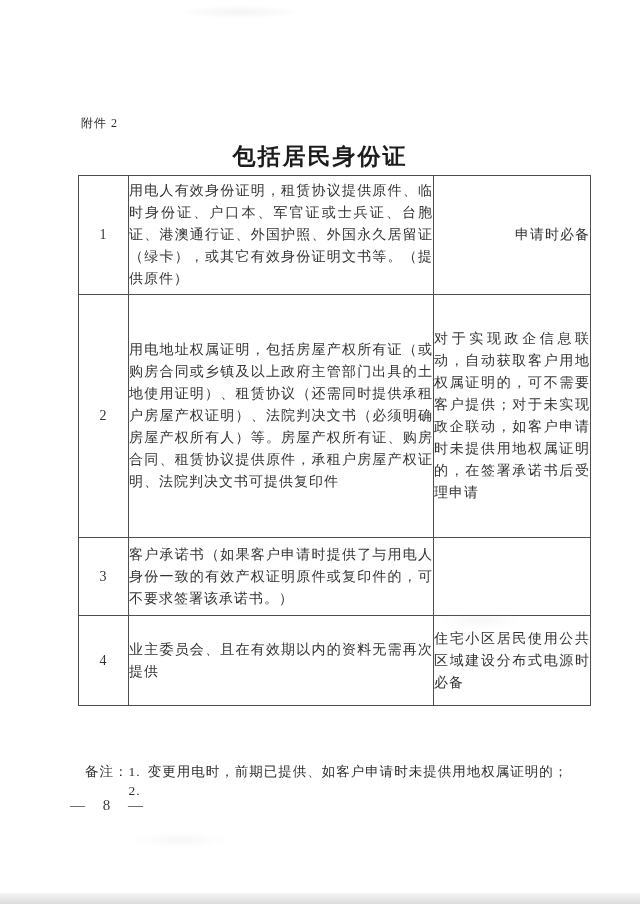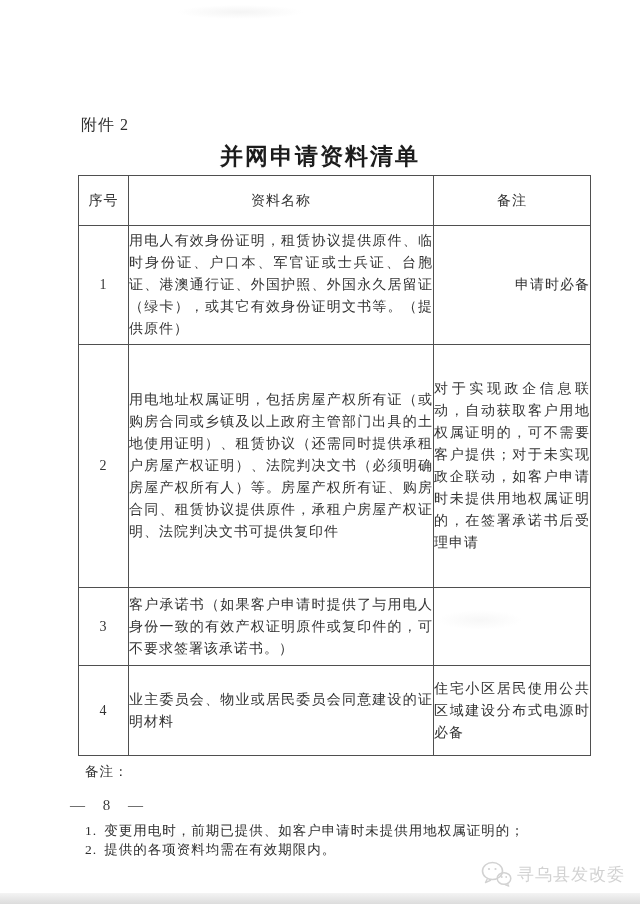--- a/index.html
+++ b/index.html
@@ -11,21 +11,21 @@
     color:#343434;
     overflow:hidden;
     
     background-image:
       radial-gradient(ellipse 90px 10px at 240px 12px, #f4f4f4 0%, rgba(255,255,255,0) 70%),
       radial-gradient(ellipse 60px 14px at 480px 620px, #f7f7f7 0%, rgba(255,255,255,0) 70%),
       radial-gradient(ellipse 70px 12px at 180px 840px, #f7f7f7 0%, rgba(255,255,255,0) 70%);
   }
   .attachment{
     position:absolute;left:81px;top:115px;
-    font-size:16px;letter-spacing:1px;color:#2f2f2f;
+    font-size:12px;letter-spacing:1px;color:#2f2f2f;
   }
   .doc-title{
     position:absolute;left:70px;top:141px;width:500px;
     text-align:center;font-size:23px;font-weight:700;color:#1c1c1c;
     letter-spacing:2px;
   }
   table.mats{
     position:absolute;left:78px;top:175px;
     border-collapse:collapse;table-layout:fixed;
     width:512px;
@@ -58,21 +58,21 @@
     padding:8px 8px;
     line-height:22px;
     font-size:13.5px;
     letter-spacing:0.5px;
     text-align:justify;
   }
   .remark-center{text-align:right;letter-spacing:2px;font-size:14px;}
   .footnotes{
     position:absolute;left:85px;top:762px;width:500px;
     font-size:13.5px;letter-spacing:1px;line-height:19px;color:#2f2f2f;
-    display:flex;flex-direction:column;align-items:flex-start;gap:40px;
+    display:flex;align-items:flex-start;
   }
   .fn-label{white-space:nowrap;}
   .fn-items{display:flex;flex-direction:column;}
   .fn-item{display:flex;flex-direction:row;}
   .fn-num{margin-right:7px;white-space:nowrap;}
   .page-number{
     position:absolute;left:70px;top:797px;
     font-size:15px;color:#3c3c3c;word-spacing:10px;letter-spacing:2px;
   }
   .watermark{
@@ -89,84 +89,63 @@
     background:linear-gradient(#f4f4f4,#dcdcdc);
   }
 </style>
 </head>
 <body>
 
 <div id="page">
 
   <div class="attachment">附件 2</div>
 
-  <div class="doc-title">并网申请资料清单</div>
+  <div class="doc-title">包括居民身份证</div>
 
   <table class="mats">
     <colgroup>
         <col class="c-idx">
         <col class="c-name">
         <col class="c-remark">
       </colgroup>
     <tbody>
-      <tr class="hdr">
-        <th class="th-cell">序号</th>
-        <th class="th-cell">资料名称</th>
-        <th class="th-cell">备注</th>
-      </tr>
       <tr class="row1">
         <td class="idx-cell">1</td>
         <td class="name-cell">用电人有效身份证明，租赁协议提供原件、临时身份证、户口本、军官证或士兵证、台胞证、港澳通行证、外国护照、外国永久居留证（绿卡），或其它有效身份证明文书等。（提供原件）</td>
         <td class="remark-cell remark-center">申请时必备</td>
       </tr>
       <tr class="row2">
         <td class="idx-cell">2</td>
         <td class="name-cell">用电地址权属证明，包括房屋产权所有证（或购房合同或乡镇及以上政府主管部门出具的土地使用证明）、租赁协议（还需同时提供承租户房屋产权证明）、法院判决文书（必须明确房屋产权所有人）等。房屋产权所有证、购房合同、租赁协议提供原件，承租户房屋产权证明、法院判决文书可提供复印件</td>
         <td class="remark-cell">对于实现政企信息联动，自动获取客户用地权属证明的，可不需要客户提供；对于未实现政企联动，如客户申请时未提供用地权属证明的，在签署承诺书后受理申请</td>
       </tr>
       <tr class="row3">
         <td class="idx-cell">3</td>
         <td class="name-cell">客户承诺书（如果客户申请时提供了与用电人身份一致的有效产权证明原件或复印件的，可不要求签署该承诺书。）</td>
         <td class="remark-cell"></td>
       </tr>
       <tr class="row4">
         <td class="idx-cell">4</td>
-        <td class="name-cell">业主委员会、物业或居民委员会同意建设的证明材料</td>
+        <td class="name-cell">业主委员会、且在有效期以内的资料无需再次提供</td>
         <td class="remark-cell">住宅小区居民使用公共区域建设分布式电源时必备</td>
       </tr>
     </tbody>
   </table>
 
   <div class="footnotes">
     <span class="fn-label">备注：</span>
     <div class="fn-items">
       <div class="fn-item">
         <span class="fn-num">1.</span>
         <span>变更用电时，前期已提供、如客户申请时未提供用地权属证明的；</span>
       </div>
       <div class="fn-item">
         <span class="fn-num">2.</span>
-        <span>提供的各项资料均需在有效期限内。</span>
       </div>
     </div>
   </div>
 
   <div class="page-number">— 8 —</div>
 
-  <div class="watermark">
-    <span>
-      <svg class="wm-icon" width="32" height="28" viewBox="0 0 32 28">
-        <ellipse cx="12.5" cy="11" rx="10" ry="8.5" fill="none" stroke="#d2d2d2" stroke-width="1.6"></ellipse>
-        <path d="M7.5 18.5 L5.5 22.5 L11 20.2" fill="none" stroke="#d2d2d2" stroke-width="1.4" stroke-linejoin="round"></path>
-        <circle cx="9" cy="9" r="1.1" fill="#d2d2d2"></circle>
-        <circle cx="15.5" cy="9" r="1.1" fill="#d2d2d2"></circle>
-        <ellipse cx="24" cy="18.5" rx="6.8" ry="5.8" fill="none" stroke="#d2d2d2" stroke-width="1.5"></ellipse>
-        <path d="M27.5 23.5 L28.8 26.2 L25 24.6" fill="none" stroke="#d2d2d2" stroke-width="1.2" stroke-linejoin="round"></path>
-        <circle cx="21.8" cy="17" r="0.9" fill="#d2d2d2"></circle>
-        <circle cx="26.2" cy="17" r="0.9" fill="#d2d2d2"></circle>
-      </svg>
-    </span>
-    <span class="wm-text">寻乌县发改委</span>
-  </div>
 
   <div class="bottom-edge"></div>
 
 </div>
 
 </body></html>

